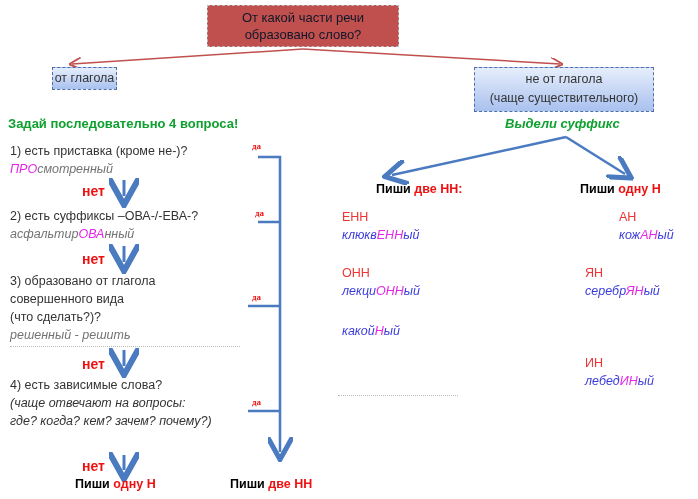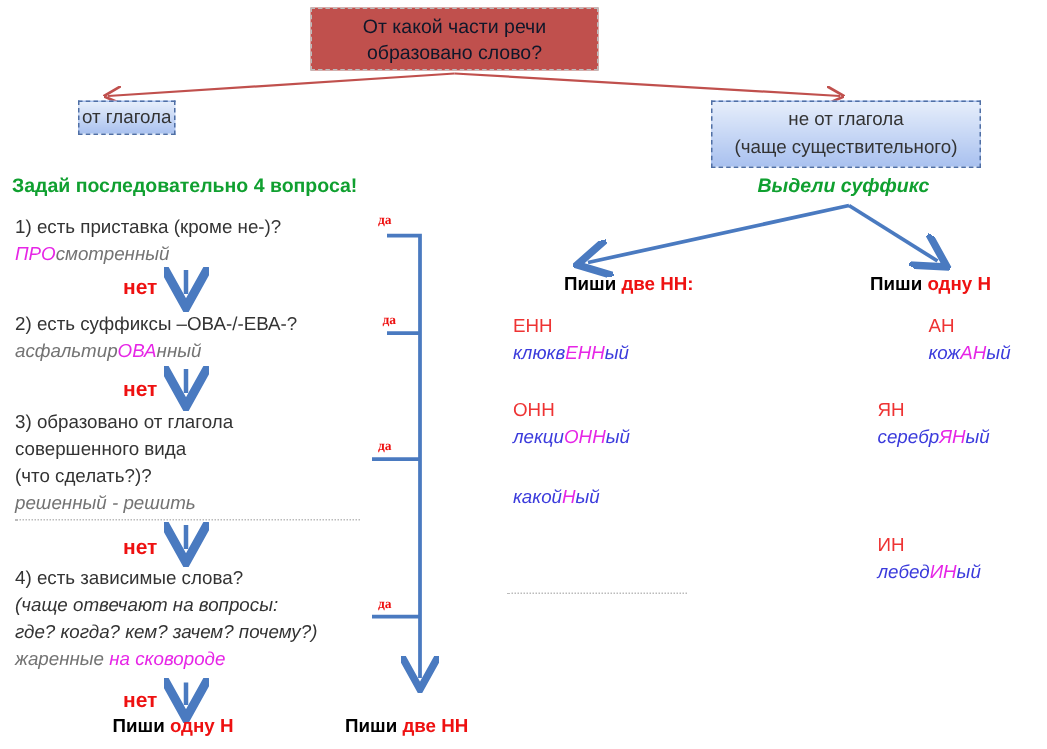--- a/index.html
+++ b/index.html
@@ -94,21 +94,20 @@
   <div class="it"><span class="blue">решенный</span><span class="blue"> - </span><span class="blue">решить</span></div>
 </div>
 <span class="abs yes" style="left:252px;top:292px;">да</span>
 <div class="abs dotted" style="left:10px;top:346px;width:230px;"></div>
 <span class="abs no" style="left:82px;top:356px;">нет</span>
 
 <div class="abs q" style="left:10px;top:376px;">
   <div>4) есть зависимые слова?</div>
   <div class="it">(чаще отвечают  на вопросы:</div>
   <div class="it">где? когда? кем? зачем? почему?)</div>
-  <div class="it"><span class="blue">жаренные</span> <span class="mag">на сковороде</span></div>
 </div>
 <span class="abs yes" style="left:252px;top:397px;">да</span>
 <span class="abs no" style="left:82px;top:458px;">нет</span>
 
 <div class="abs write" style="left:75px;top:477px;"><span>Пиши</span> <span class="red">одну Н</span></div>
 <div class="abs write" style="left:230px;top:477px;"><span>Пиши</span> <span class="red">две НН</span></div>
 
 <div class="abs write" style="left:340px;top:182px;padding-left:36px;"><span>Пиши</span> <span class="red">две НН:</span></div>
 <div class="abs write" style="left:580px;top:182px;"><span>Пиши</span> <span class="red">одну Н</span></div>
 

